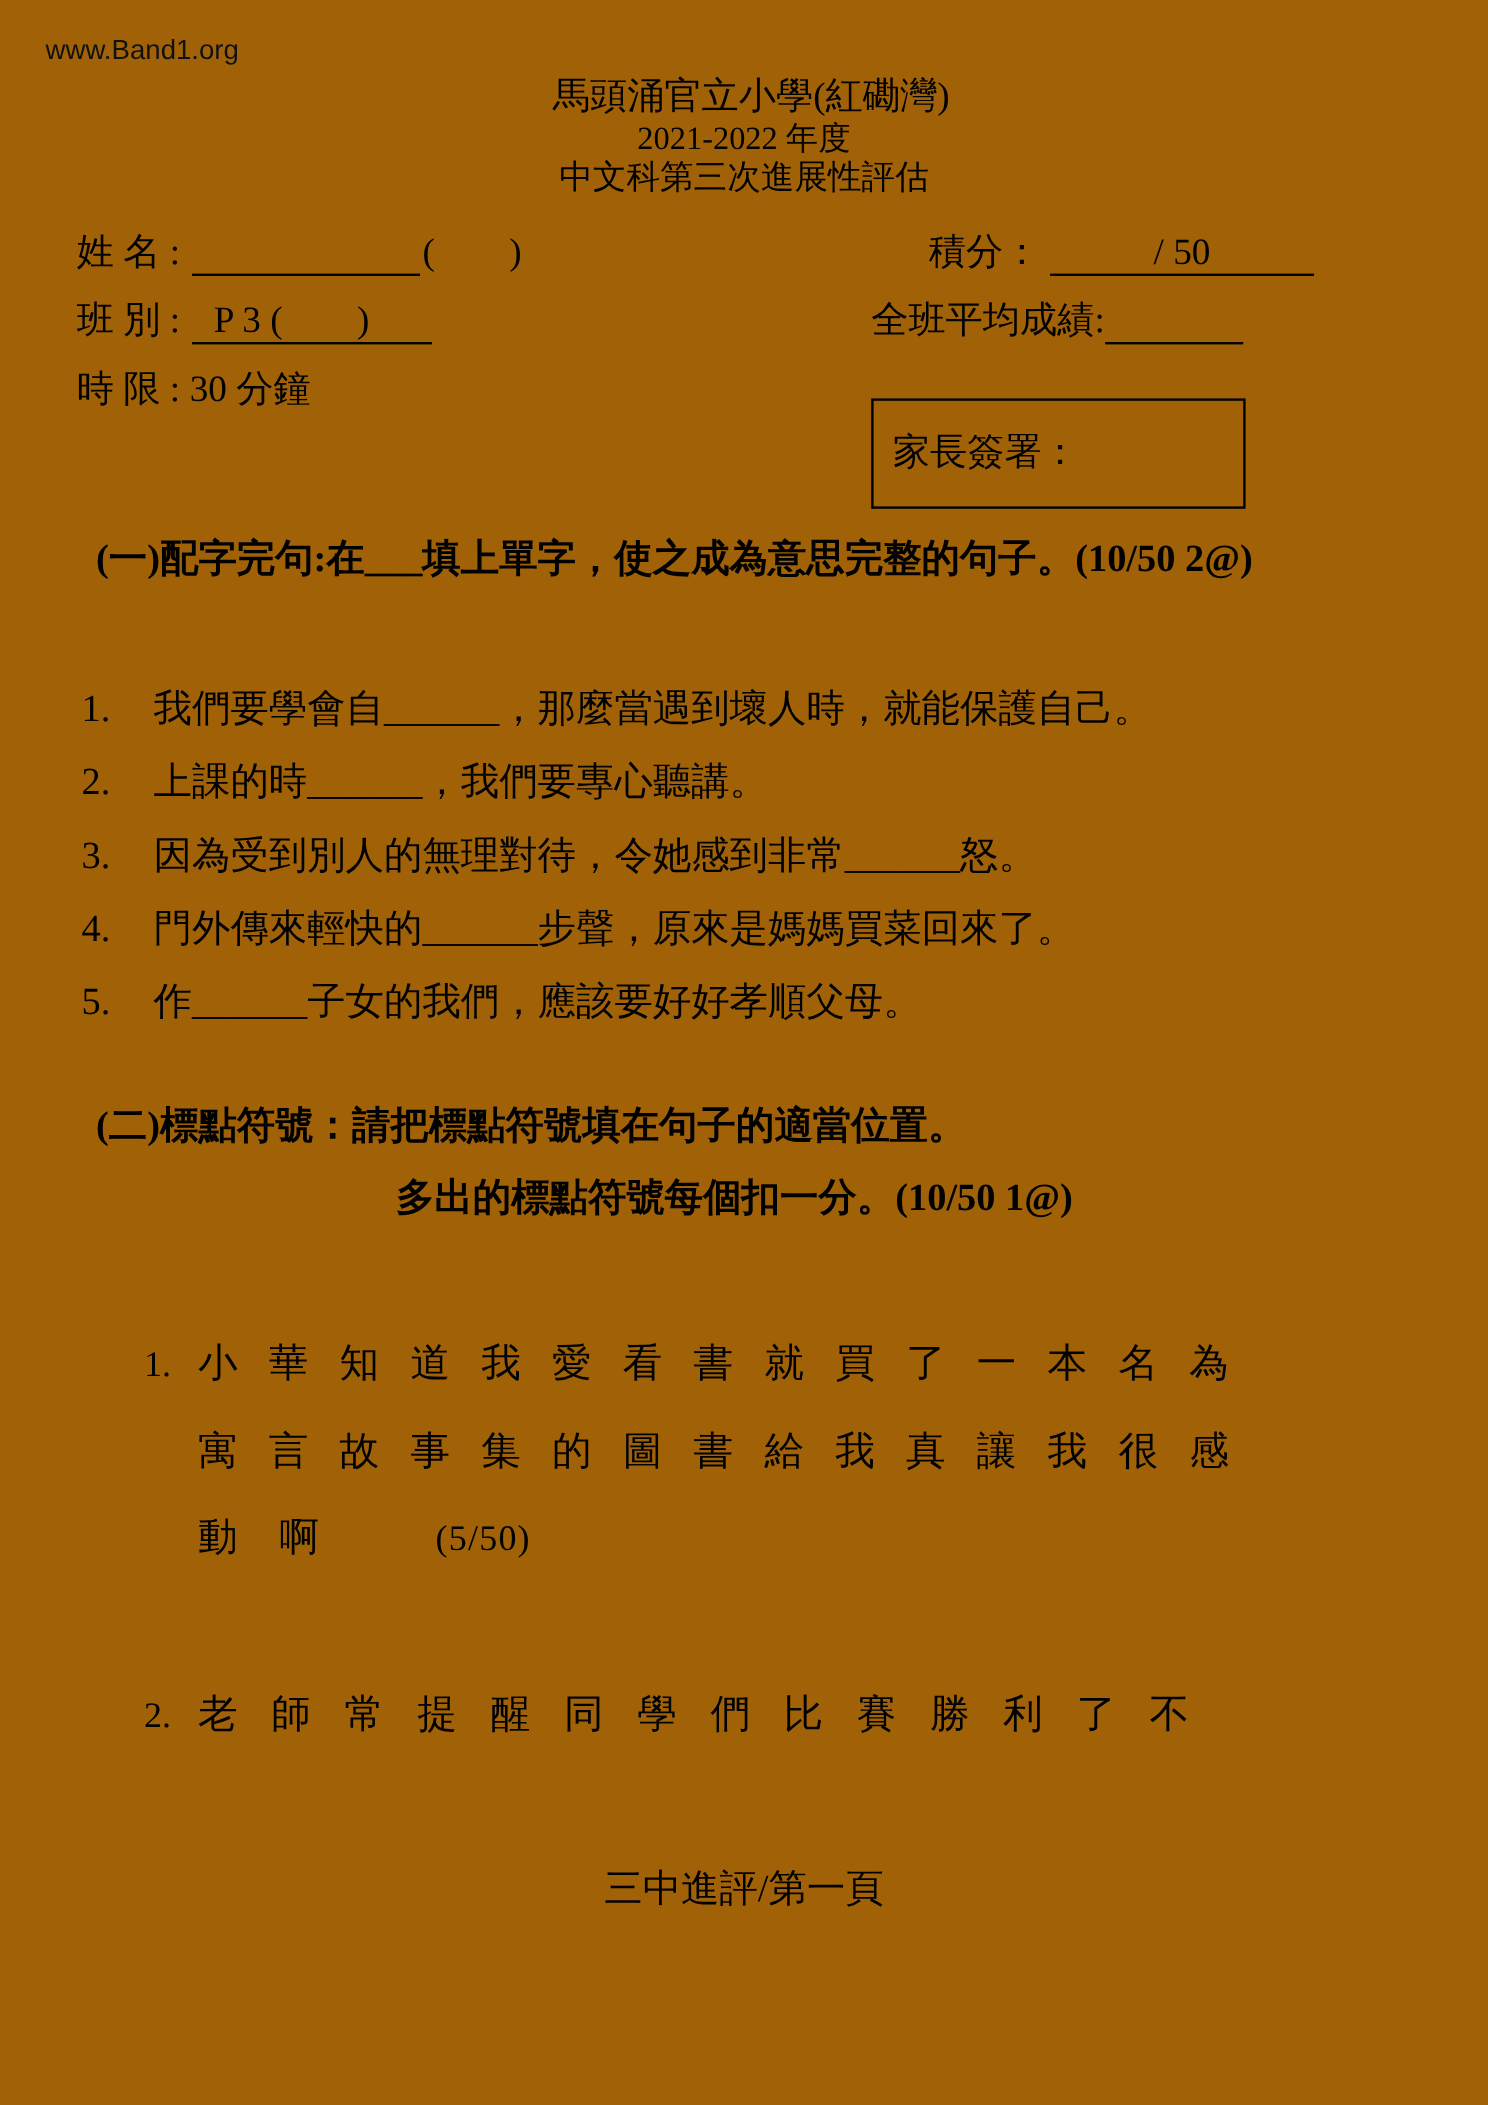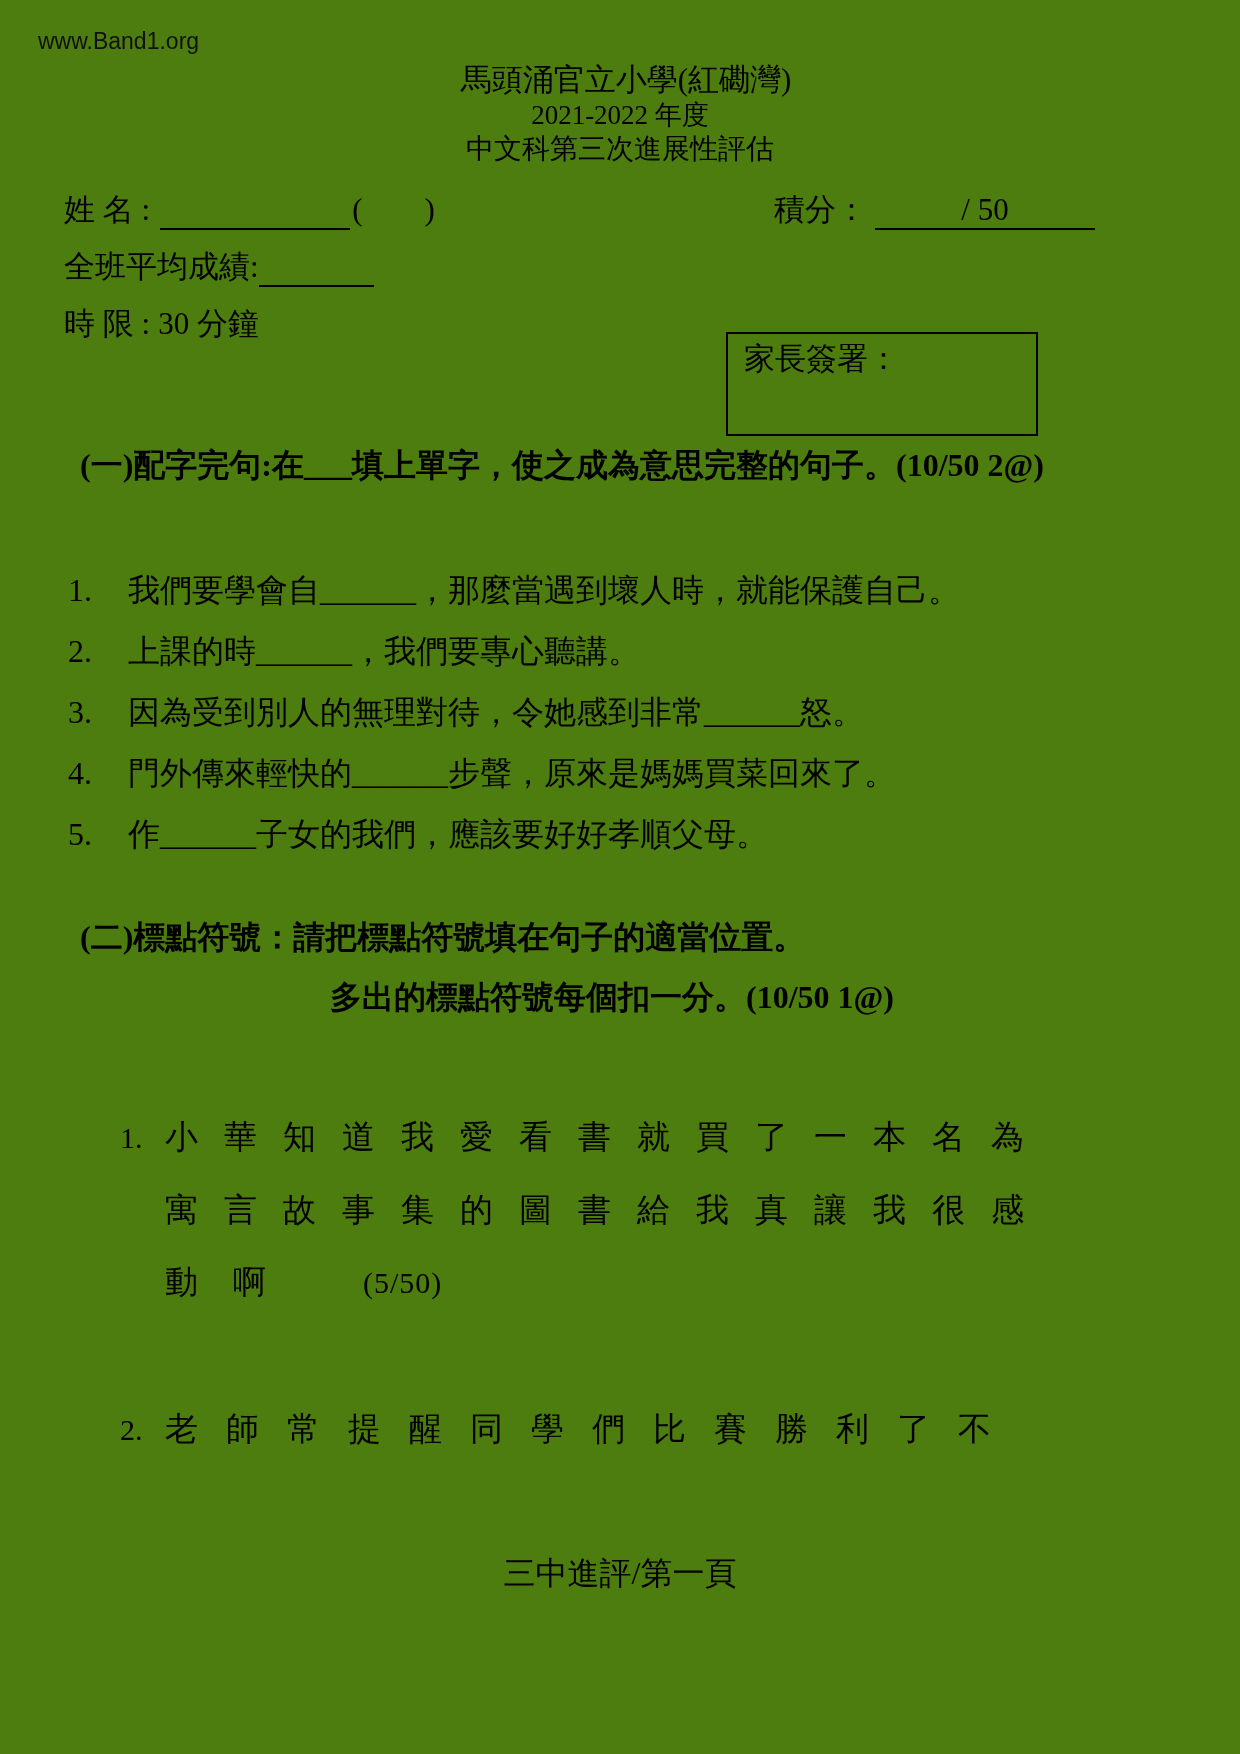--- a/index.html
+++ b/index.html
@@ -1,21 +1,21 @@
 <!DOCTYPE html>
 <html><head>
 <meta charset="utf-8">
 <style>
   * { margin:0; padding:0; box-sizing:border-box; }
   html,body { background:#e8e8e8; }
   .page {
     position:relative;
     width:1240px; height:1754px;
     margin:0 auto;
-    background:#4d7c0f;
+    background:#a16207;
     color:#000;
     font-family:"Liberation Serif","DejaVu Serif",serif;
     overflow:hidden;
   }
   .content { padding:0 64px; }
 
   .watermark {
     position:absolute; top:28px; left:38px;
     font-family:"Liberation Sans","DejaVu Sans",sans-serif;
     font-size:23px; color:#111;
@@ -39,24 +39,24 @@
   .name-blank { width:190px; margin-left:10px; }
   .name-paren { margin-left:2px; }
   .class-blank { width:200px; margin-left:10px; padding-left:18px; }
   .score-blank { width:220px; margin-left:8px; text-align:center; }
   .avg-blank { width:115px; }
   .score-group { padding-left:48px; }
   .time-value { margin-left:8px; }
 
   .parent-box {
     position:absolute; left:726px; top:332px;
-    width:312px; height:104px;
+    width:312px; height:92px;
     border:2px solid #000;
     font-size:31px;
-    padding:4px 16px;
+    padding:22px 16px;
   }
 
   .sec-heading {
     font-size:32px; font-weight:bold; line-height:40px;
     margin-left:16px;
   }
   .s1-heading { margin-top:101px; }
 
   .s1-questions { margin-top:85px; font-size:32px; }
   .s1-q { line-height:40px; margin-bottom:21px; display:flex; }
@@ -104,20 +104,24 @@
           <span>姓 名 :</span>
             <span class="uline name-blank"></span>
             <span class="name-paren">(　　)</span>
         </div>
         <div class="info-right score-group">
           <span>積分：</span>
             <span class="uline score-blank">/ 50</span>
         </div>
       </div>
       <div class="info-row">
+        <div class="info-left">
+          <span>班 別 :</span>
+            <span class="uline class-blank">P 3 (　　)</span>
+        </div>
         <div class="info-right">
           <span>全班平均成績:</span>
             <span class="uline avg-blank"></span>
         </div>
       </div>
       <div class="info-row">
         <div class="info-left">
           <span>時 限 :</span>
             <span class="time-value">30 分鐘</span>
         </div>

